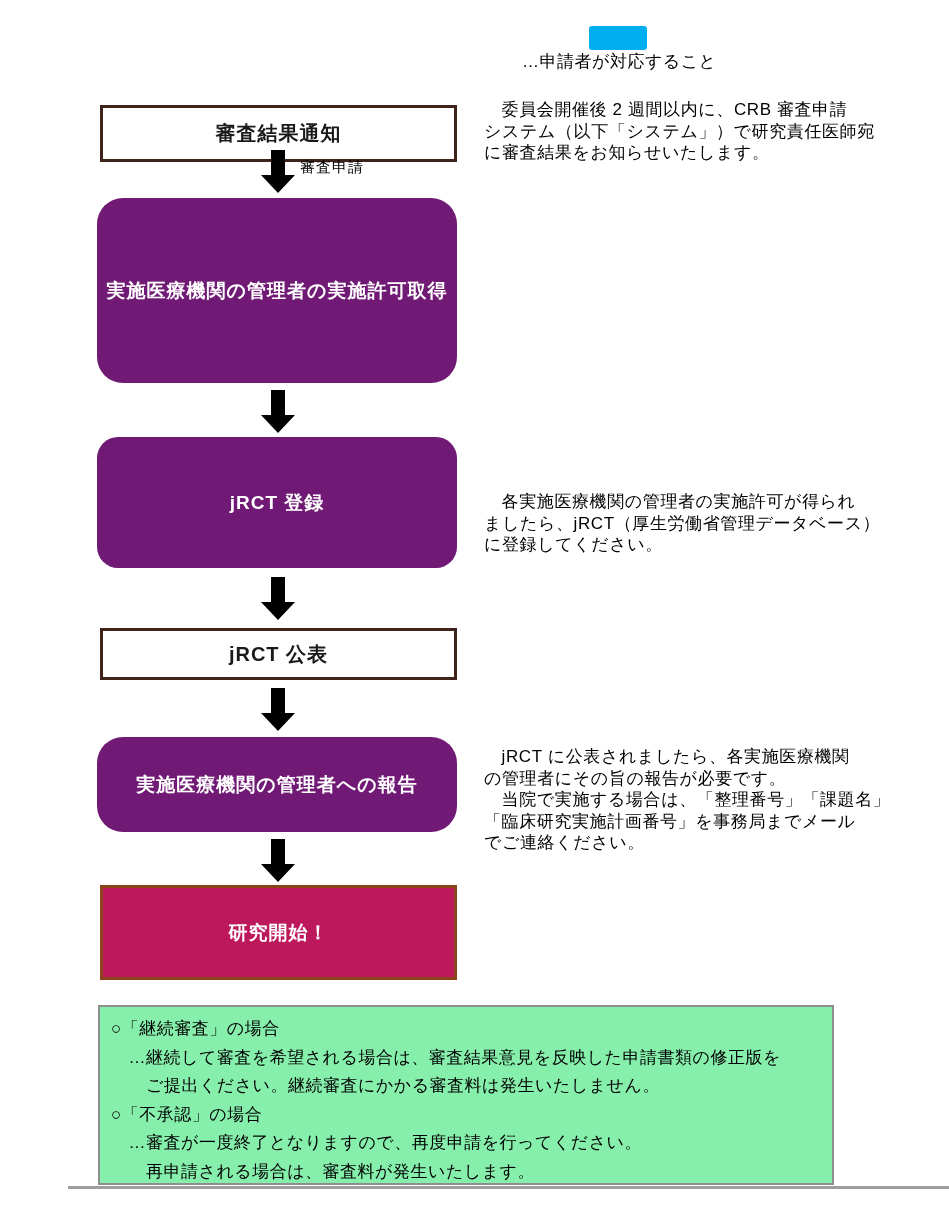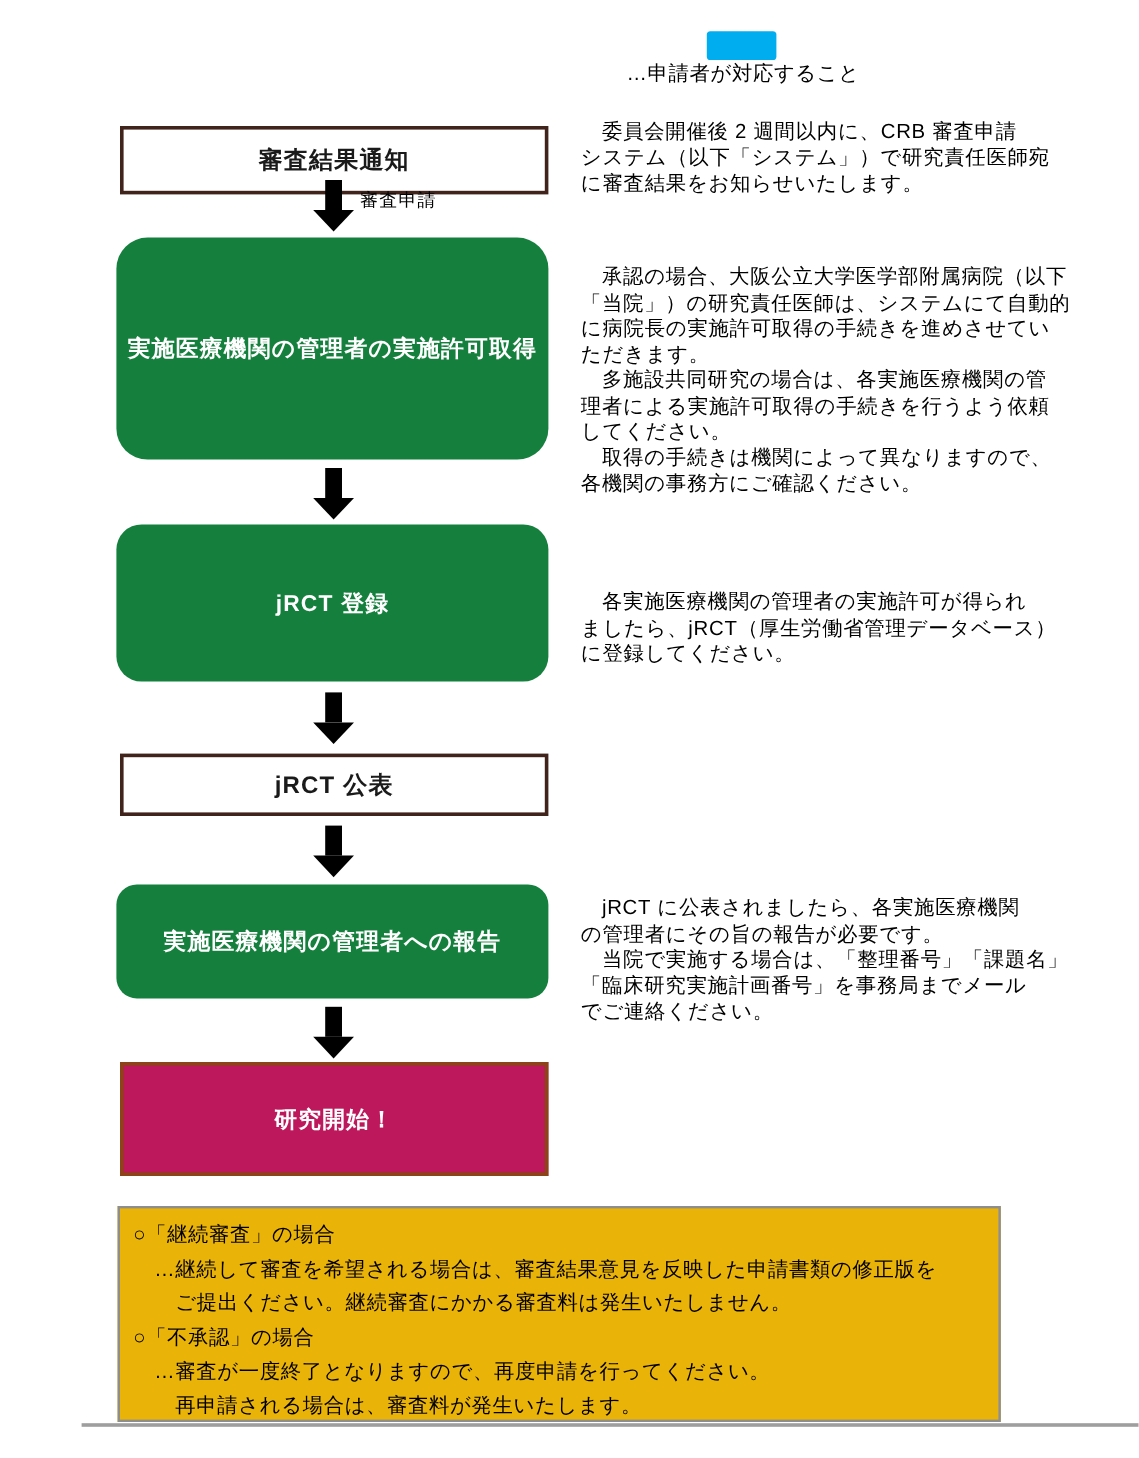--- a/index.html
+++ b/index.html
@@ -20,32 +20,32 @@
     position:absolute;
     display:flex;align-items:center;justify-content:center;
     text-align:center;box-sizing:border-box;
     letter-spacing:1px;
   }
   .box-outline{
     background:#ffffff;border:3px solid #40241C;
     font-size:20px;font-weight:600;color:#1a1a1a;
   }
   .box-filled{
-    background:#15803d;border-radius:26px;
+    background:#701a75;border-radius:26px;
     color:#ffffff;font-size:19px;font-weight:bold;
   }
   .box-final{
     background:#be185d;border:3px solid #8C4318;
     color:#ffffff;font-size:19px;font-weight:bold;
   }
   #step1{left:100px;top:85px;width:357px;height:57px;margin-top:20px;}
   #step2{left:97px;top:198px;width:360px;height:185px;}
   #step3{left:97px;top:437px;width:360px;height:131px;border-radius:21px;}
   #step4{left:100px;top:628px;width:357px;height:52px;}
-  #step5{left:97px;top:737px;width:360px;height:95px;border-radius:17px;}
+  #step5{left:97px;top:737px;width:360px;height:95px;}
   #step6{left:100px;top:885px;width:357px;height:95px;}
   
   .arrow{position:absolute;left:261px;width:34px;height:43px;}
   .arrow .shaft{position:absolute;left:10px;top:0;width:14px;height:25px;background:#000;}
   .arrow .head{
     position:absolute;left:0;top:25px;width:0;height:0;
     border-left:17px solid transparent;border-right:17px solid transparent;
     border-top:18px solid #000;
   }
   #arrow1{top:150px;}
@@ -61,21 +61,21 @@
     white-space:pre-line;letter-spacing:0.6px;margin-top:17px;
   }
   #note1{top:82px;}
   #note2{top:203px;}
   #note3{top:474px;}
   #note4{top:729px;}
   
   .footer-box{
     position:absolute;left:98px;top:1005px;width:736px;height:180px;
     border:2px solid #8E8E8E;box-sizing:border-box;
-    background:#eab308;
+    background:#86efac;
   }
   .footer-text{
     position:absolute;left:11px;top:8px;width:710px;
     font-size:17px;line-height:28.5px;white-space:pre-line;letter-spacing:0.5px;
   }
   
   .bottom-rule{position:absolute;left:68px;top:1186px;width:881px;height:3px;background:#9E9E9E;}
 </style>
 </head>
 <body>
@@ -133,29 +133,20 @@
     <div class="head"></div>
   </div>
 
   <div class="box box-final" id="step6">
     <span>研究開始！</span>
   </div>
 
   <div class="annotation" id="note1">　委員会開催後 2 週間以内に、CRB 審査申請
 システム（以下「システム」）で研究責任医師宛
 に審査結果をお知らせいたします。</div>
-  <div class="annotation" id="note2">　承認の場合、大阪公立大学医学部附属病院（以下
-「当院」）の研究責任医師は、システムにて自動的
-に病院長の実施許可取得の手続きを進めさせてい
-ただきます。
-　多施設共同研究の場合は、各実施医療機関の管
-理者による実施許可取得の手続きを行うよう依頼
-してください。
-　取得の手続きは機関によって異なりますので、
-各機関の事務方にご確認ください。</div>
   <div class="annotation" id="note4">　jRCT に公表されましたら、各実施医療機関
 の管理者にその旨の報告が必要です。
 　当院で実施する場合は、「整理番号」「課題名」
 「臨床研究実施計画番号」を事務局までメール
 でご連絡ください。</div>
   <div class="annotation" id="note3">　各実施医療機関の管理者の実施許可が得られ
 ましたら、jRCT（厚生労働省管理データベース）
 に登録してください。</div>
 
   <div class="footer-box">

